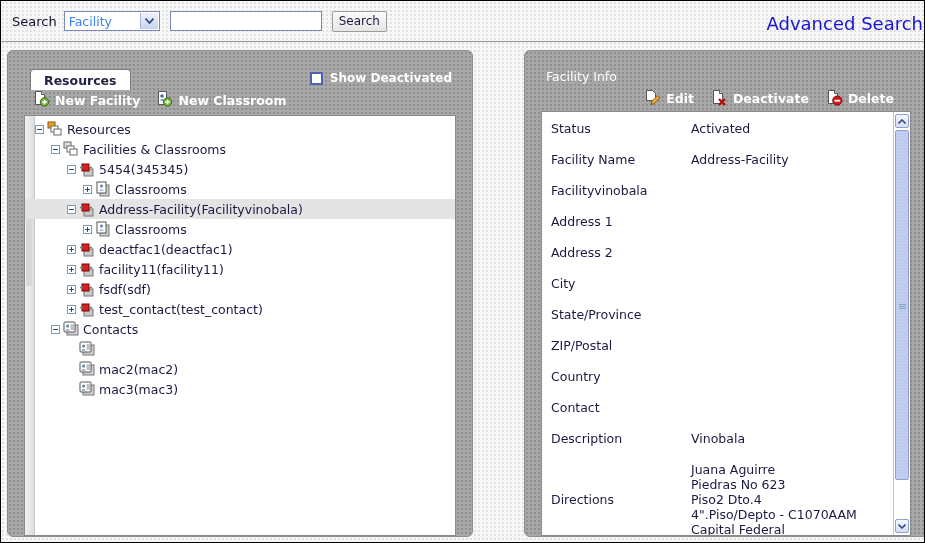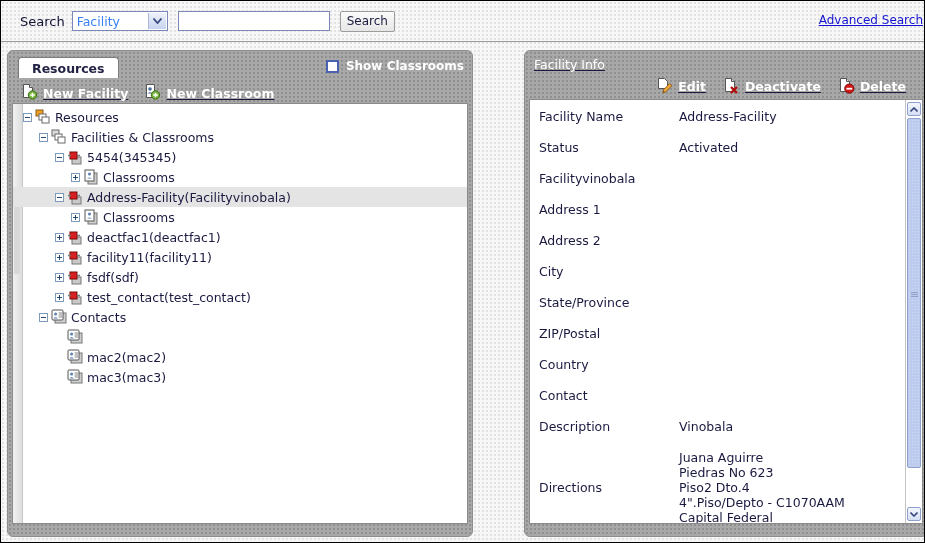--- a/index.html
+++ b/index.html
@@ -32,21 +32,21 @@
     position: absolute;
     left: 0; top: 0;
     width: 923px; height: 41px;
     box-sizing: border-box;
     border-bottom: 1px solid #9a9a9a;
     background-color: #f7f7f7;
     background-image: radial-gradient(#e2e2e2 0.8px, transparent 0.9px);
     background-size: 4px 4px;
     display: flex;
     align-items: center;
-    padding-left: 19px;
+    padding-left: 11px;
   }
   .search-label {
     font-size: 13px;
     color: #111133;
     margin-right: 7px;
   }
   .select-box {
     position: relative;
     width: 96px; height: 20px;
     box-sizing: border-box;
@@ -89,37 +89,35 @@
     border-radius: 2px;
     background: linear-gradient(#fbfbfb, #e6e6e6);
     font-family: inherit;
     font-size: 12px;
     color: #1a1a40;
     cursor: pointer;
   }
   #advanced-search {
     position: absolute;
     right: 1px; top: 12px;
-    font-size: 12px;
+    font-size: 18px;
     color: #1414d2;
-    text-decoration: underline;
     cursor: pointer;
   }
 
   
   .panel {
     position: absolute;
     box-sizing: border-box;
     border: 1px solid #8d8d8d;
     border-radius: 6px;
     background-color: #a8a8a8;
     background-image: radial-gradient(#8f8f8f 0.9px, transparent 1px);
     background-size: 4px 4px;
-    padding: 4px;
-    text-decoration: underline;
+    padding: 16px;
   }
 
   
   #left-panel { left: 6px; top: 49px; width: 466px; height: 487px; }
 
   #tabstrip {
     position: relative;
     height: 23px;
     padding-left: 6px;
   }
@@ -157,21 +155,21 @@
   }
   .showdeact-label {
     font-size: 12px;
     font-weight: bold;
     color: #ffffff;
   }
 
   #toolbar {
     height: 25px;
     display: flex;
-    align-items: flex-end;
+    align-items: flex-start;
     gap: 16px;
     padding-left: 9px;
   }
   .tool-btn {
     display: flex;
     align-items: center;
     gap: 5px;
     cursor: pointer;
   }
   .tool-label {
@@ -365,21 +363,21 @@
 
     <span id="advanced-search">Advanced Search</span>
   </div>
 
   <div class="panel" id="left-panel">
 
     <div id="tabstrip">
       <div class="tab">Resources</div>
       <div class="showdeact">
         <span class="checkbox"></span>
-        <span class="showdeact-label">Show Classrooms</span>
+        <span class="showdeact-label">Show Deactivated</span>
       </div>
     </div>
 
     <div id="toolbar">
       <div class="tool-btn">
         <span>
           <svg width="17" height="17" viewBox="0 0 17 17">
             <path d="M2.5 1.5 h6 l3 3 v10 h-9 z" fill="#ffffff" stroke="#555555" stroke-width="1"></path>
             <path d="M8.5 1.5 v3 h3" fill="#d9d9d9" stroke="#555555" stroke-width="1"></path>
             <circle cx="11.5" cy="12" r="4.2" fill="#74b338" stroke="#3d6b18" stroke-width="1"></circle>
@@ -594,26 +592,26 @@
             <rect x="8.4" y="10.8" width="5.8" height="1.8" fill="#ffffff"></rect>
           </svg>
         </span>
         <span class="tool-label">Delete</span>
       </div>
     </div>
 
     <div class="white-area" id="info-area">
       <div id="fields">
           <div class="field-row">
+            <div class="field-label">Status</div>
+            <div class="field-value">Activated</div>
+          </div>
+          <div class="field-row">
             <div class="field-label">Facility Name</div>
             <div class="field-value">Address-Facility</div>
-          </div>
-          <div class="field-row">
-            <div class="field-label">Status</div>
-            <div class="field-value">Activated</div>
           </div>
           <div class="field-row">
             <div class="field-value">Facilityvinobala</div>
           </div>
           <div class="field-row">
             <div class="field-label">Address 1</div>
             <div class="field-value"></div>
           </div>
           <div class="field-row">
             <div class="field-label">Address 2</div>

